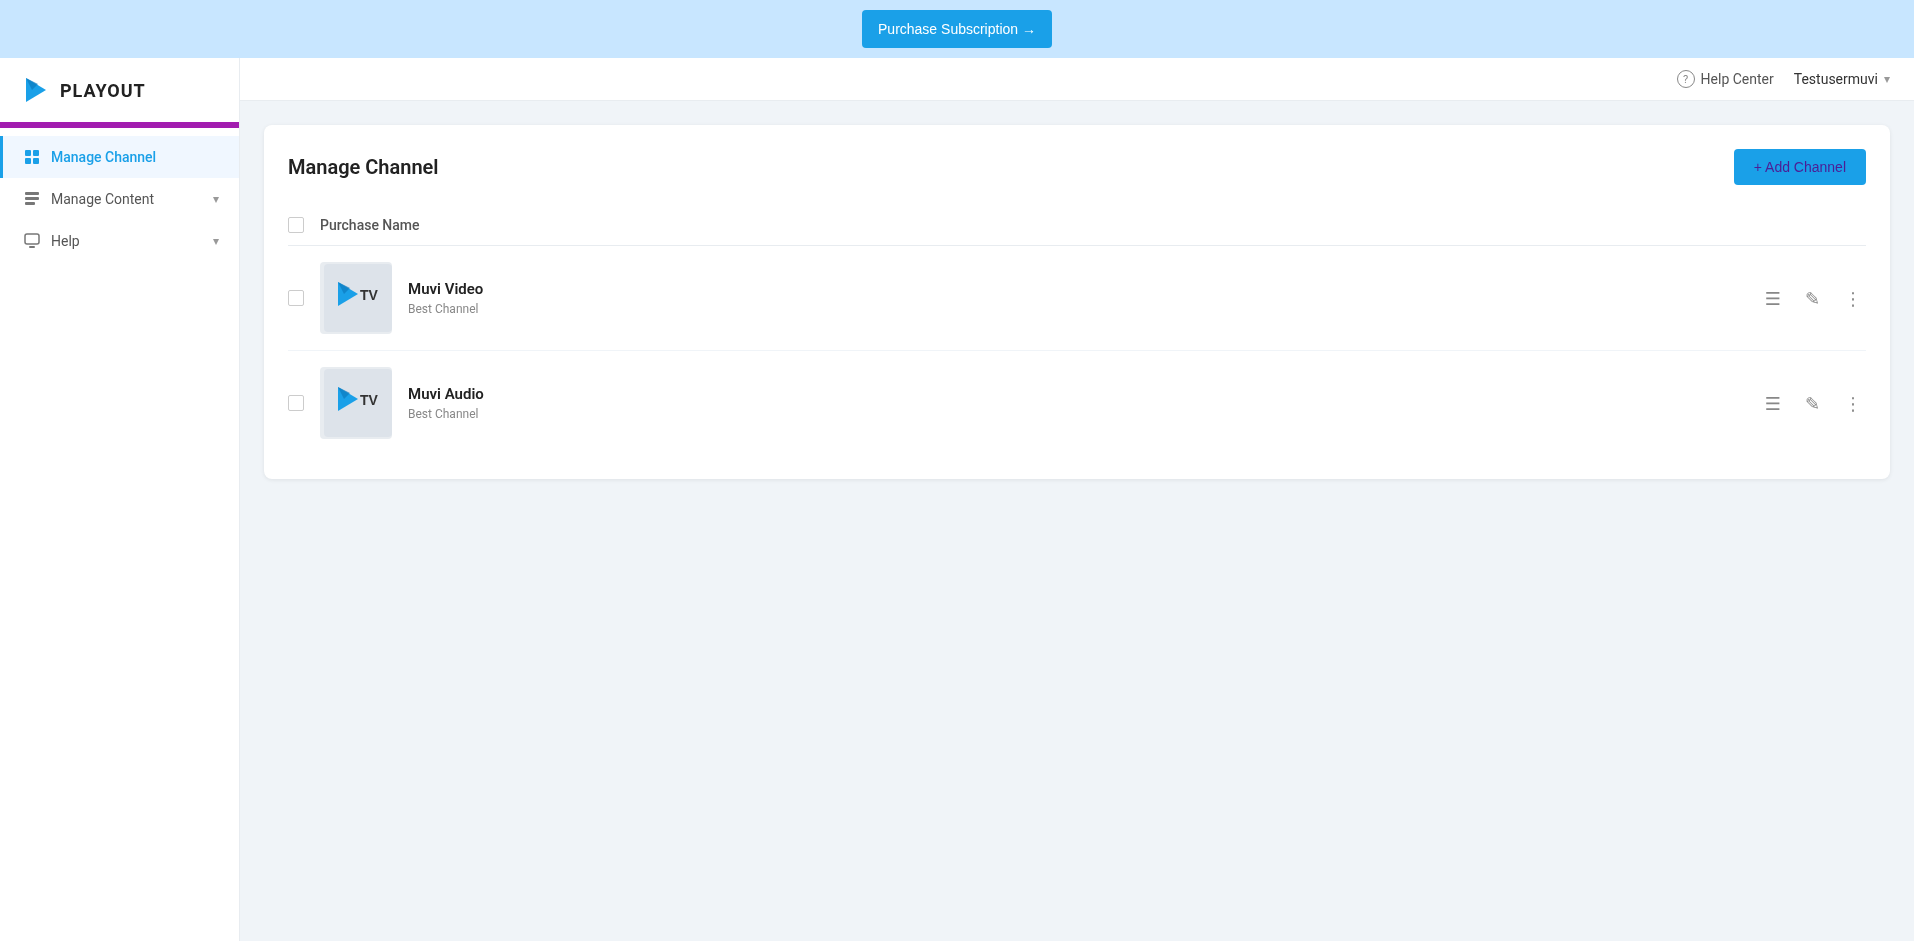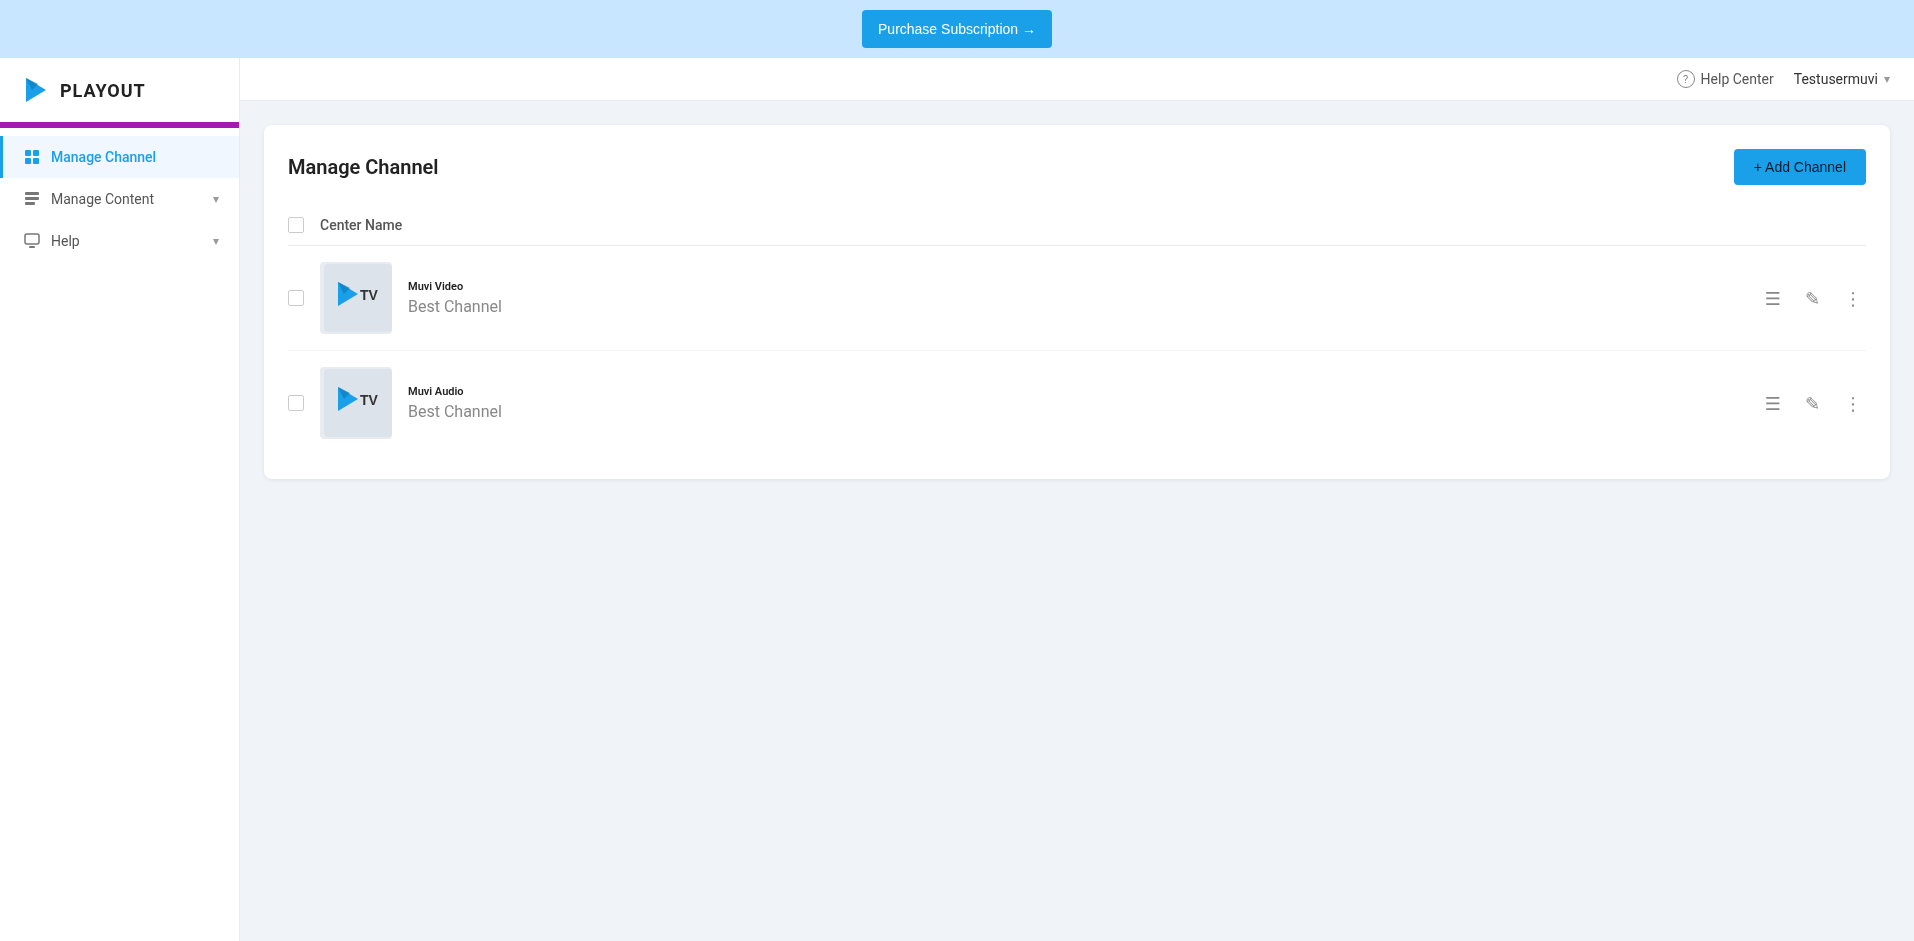--- a/index.html
+++ b/index.html
@@ -154,21 +154,21 @@
       justify-content: space-between;
       margin-bottom: 20px;
     }
     .card-title {
       font-size: 20px;
       font-weight: 600;
       color: #222;
     }
     .add-channel-btn {
       background: #1aa0e8;
-      color: #0f172a;
+      color: #4c1d95;
       border: none;
       border-radius: 4px;
       padding: 10px 20px;
       font-size: 14px;
       cursor: pointer;
       display: flex;
       align-items: center;
       gap: 6px;
     }
 
@@ -209,27 +209,27 @@
       background: #e8ecf0;
       border-radius: 4px;
       display: flex;
       align-items: center;
       justify-content: flex-end;
       flex-shrink: 0;
       overflow: hidden;
     }
     .channel-info { flex: 1; }
     .channel-name {
-      font-size: 11px;
+      font-size: 15px;
       font-weight: 600;
       color: #222;
       margin-bottom: 4px;
     }
     .channel-desc {
-      font-size: 16px;
+      font-size: 12px;
       color: #888;
     }
     .row-actions {
       display: flex;
       align-items: center;
       gap: 16px;
       margin-left: auto;
     }
     .action-icon {
       color: #888;
@@ -311,21 +311,21 @@
 
     <div class="main">
       <div class="card">
         <div class="card-header">
           <h1 class="card-title">Manage Channel</h1>
           <button class="add-channel-btn">+ Add Channel</button>
         </div>
 
         <div class="table-header">
           <div class="checkbox"></div>
-          <span class="table-header-text">Center Name</span>
+          <span class="table-header-text">Purchase Name</span>
         </div>
 
         <div id="channels-container">
             <div class="channel-row">
       <div class="checkbox"></div>
       <div class="channel-logo">
         <svg width="68" height="68" viewBox="0 0 68 68" fill="none" xmlns="http://www.w3.org/2000/svg">
           <rect width="68" height="68" fill="#dde3ea" rx="4"></rect>
 
           <path d="M14 18 L34 30 L14 42 Z" fill="#1aa0e8"></path>

